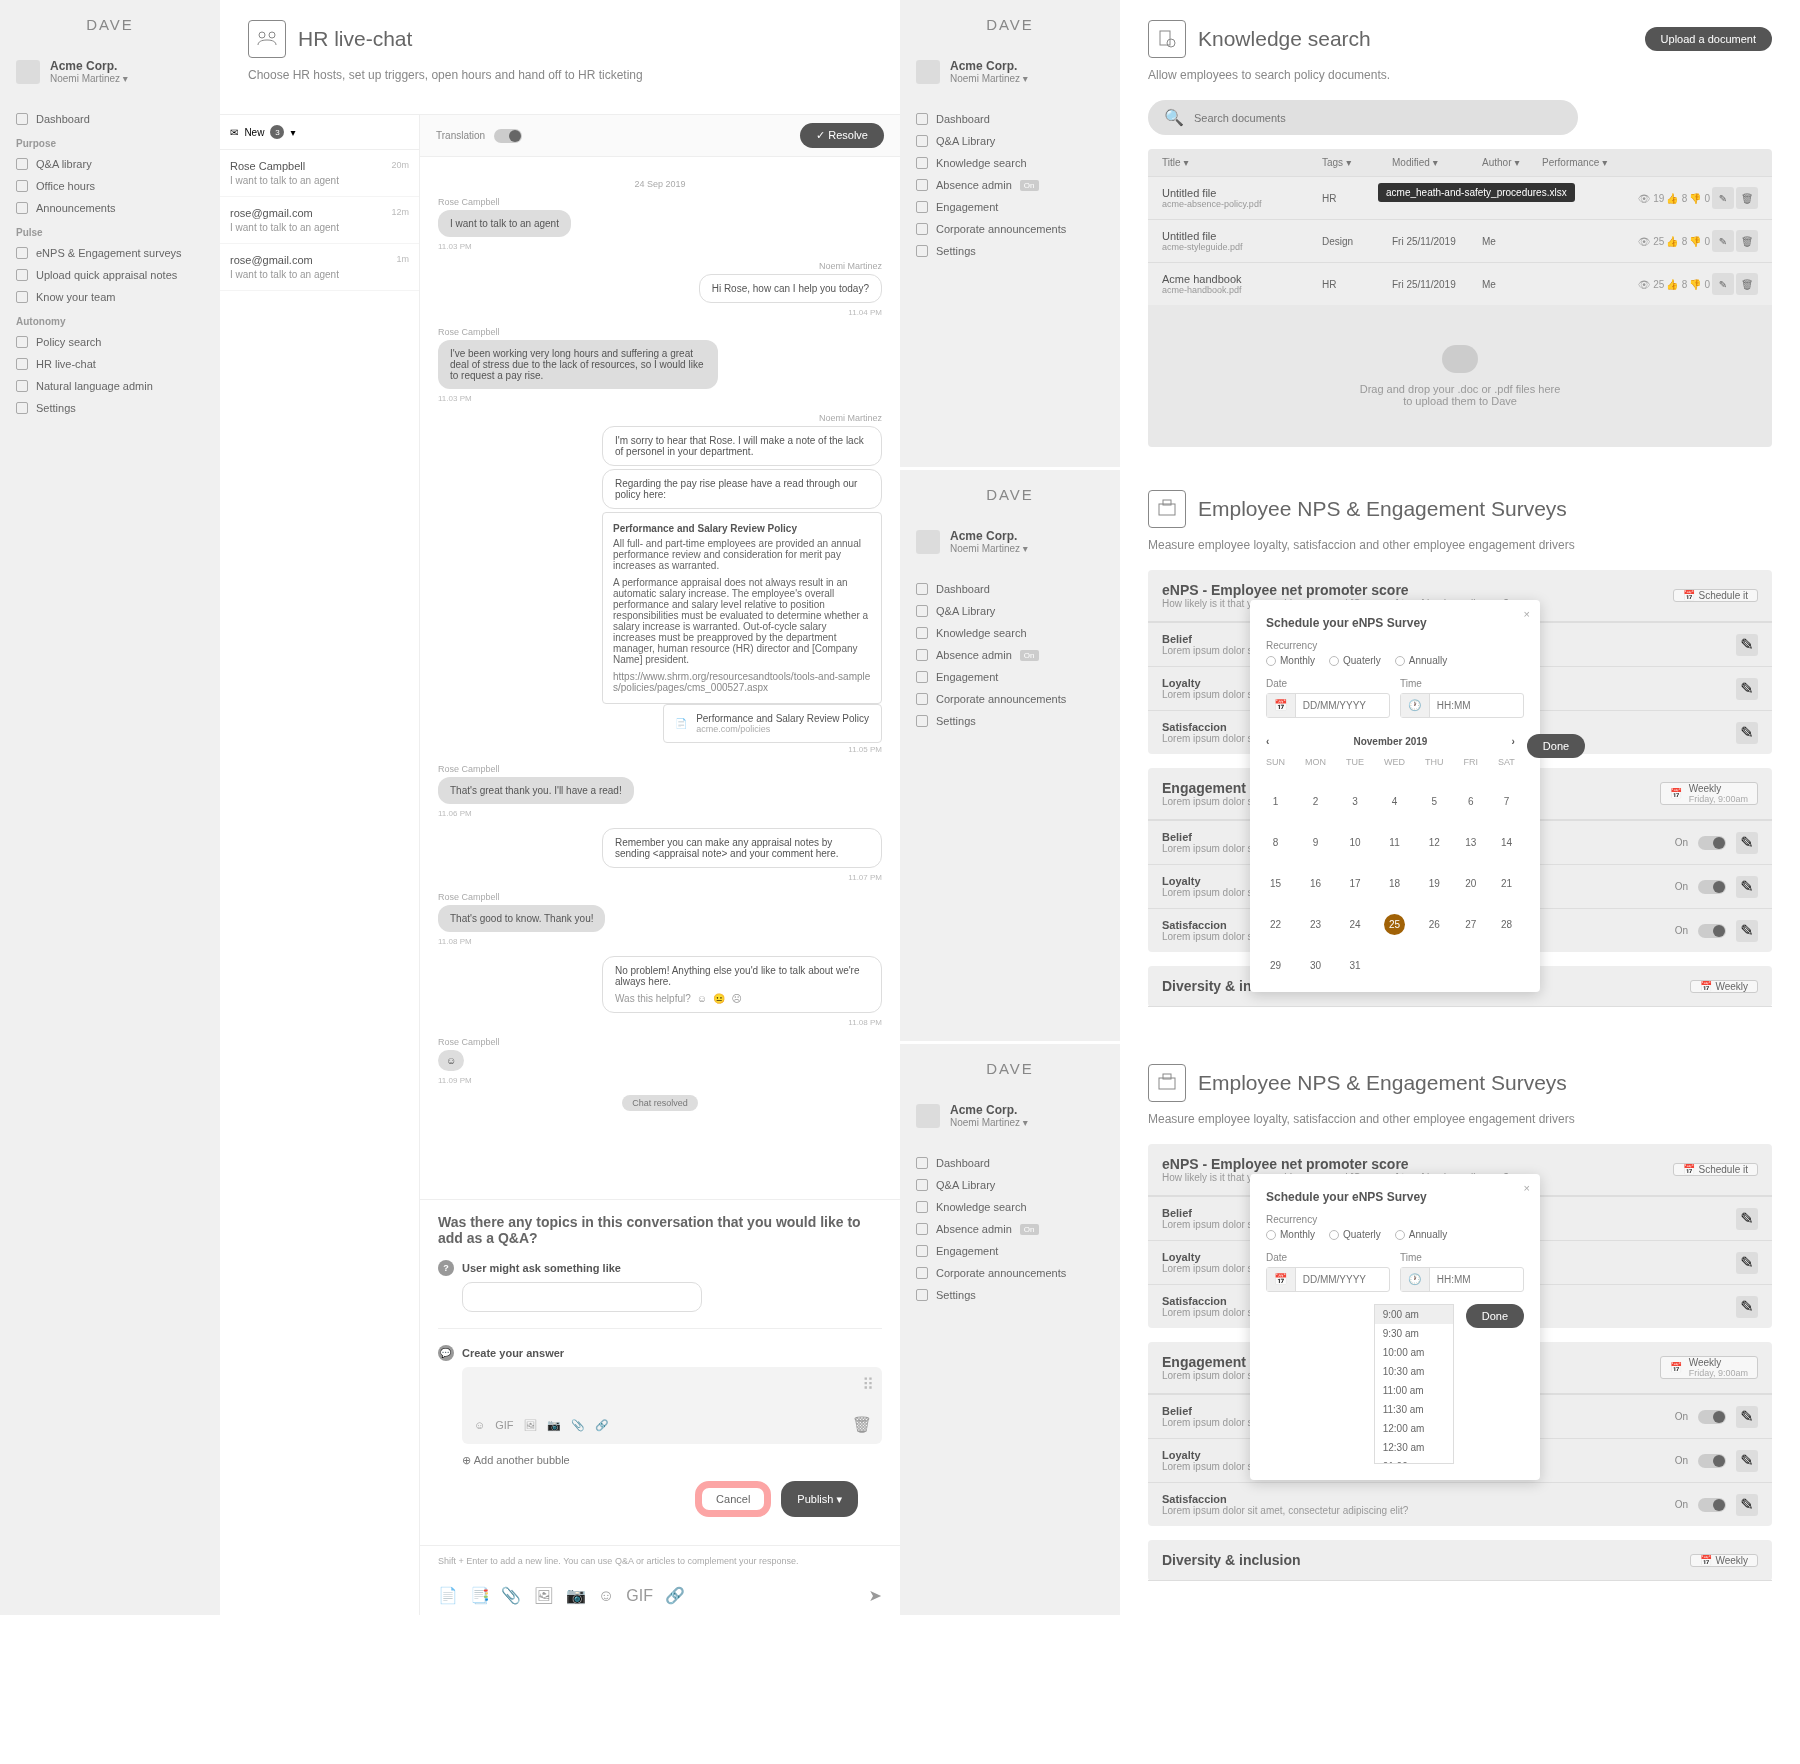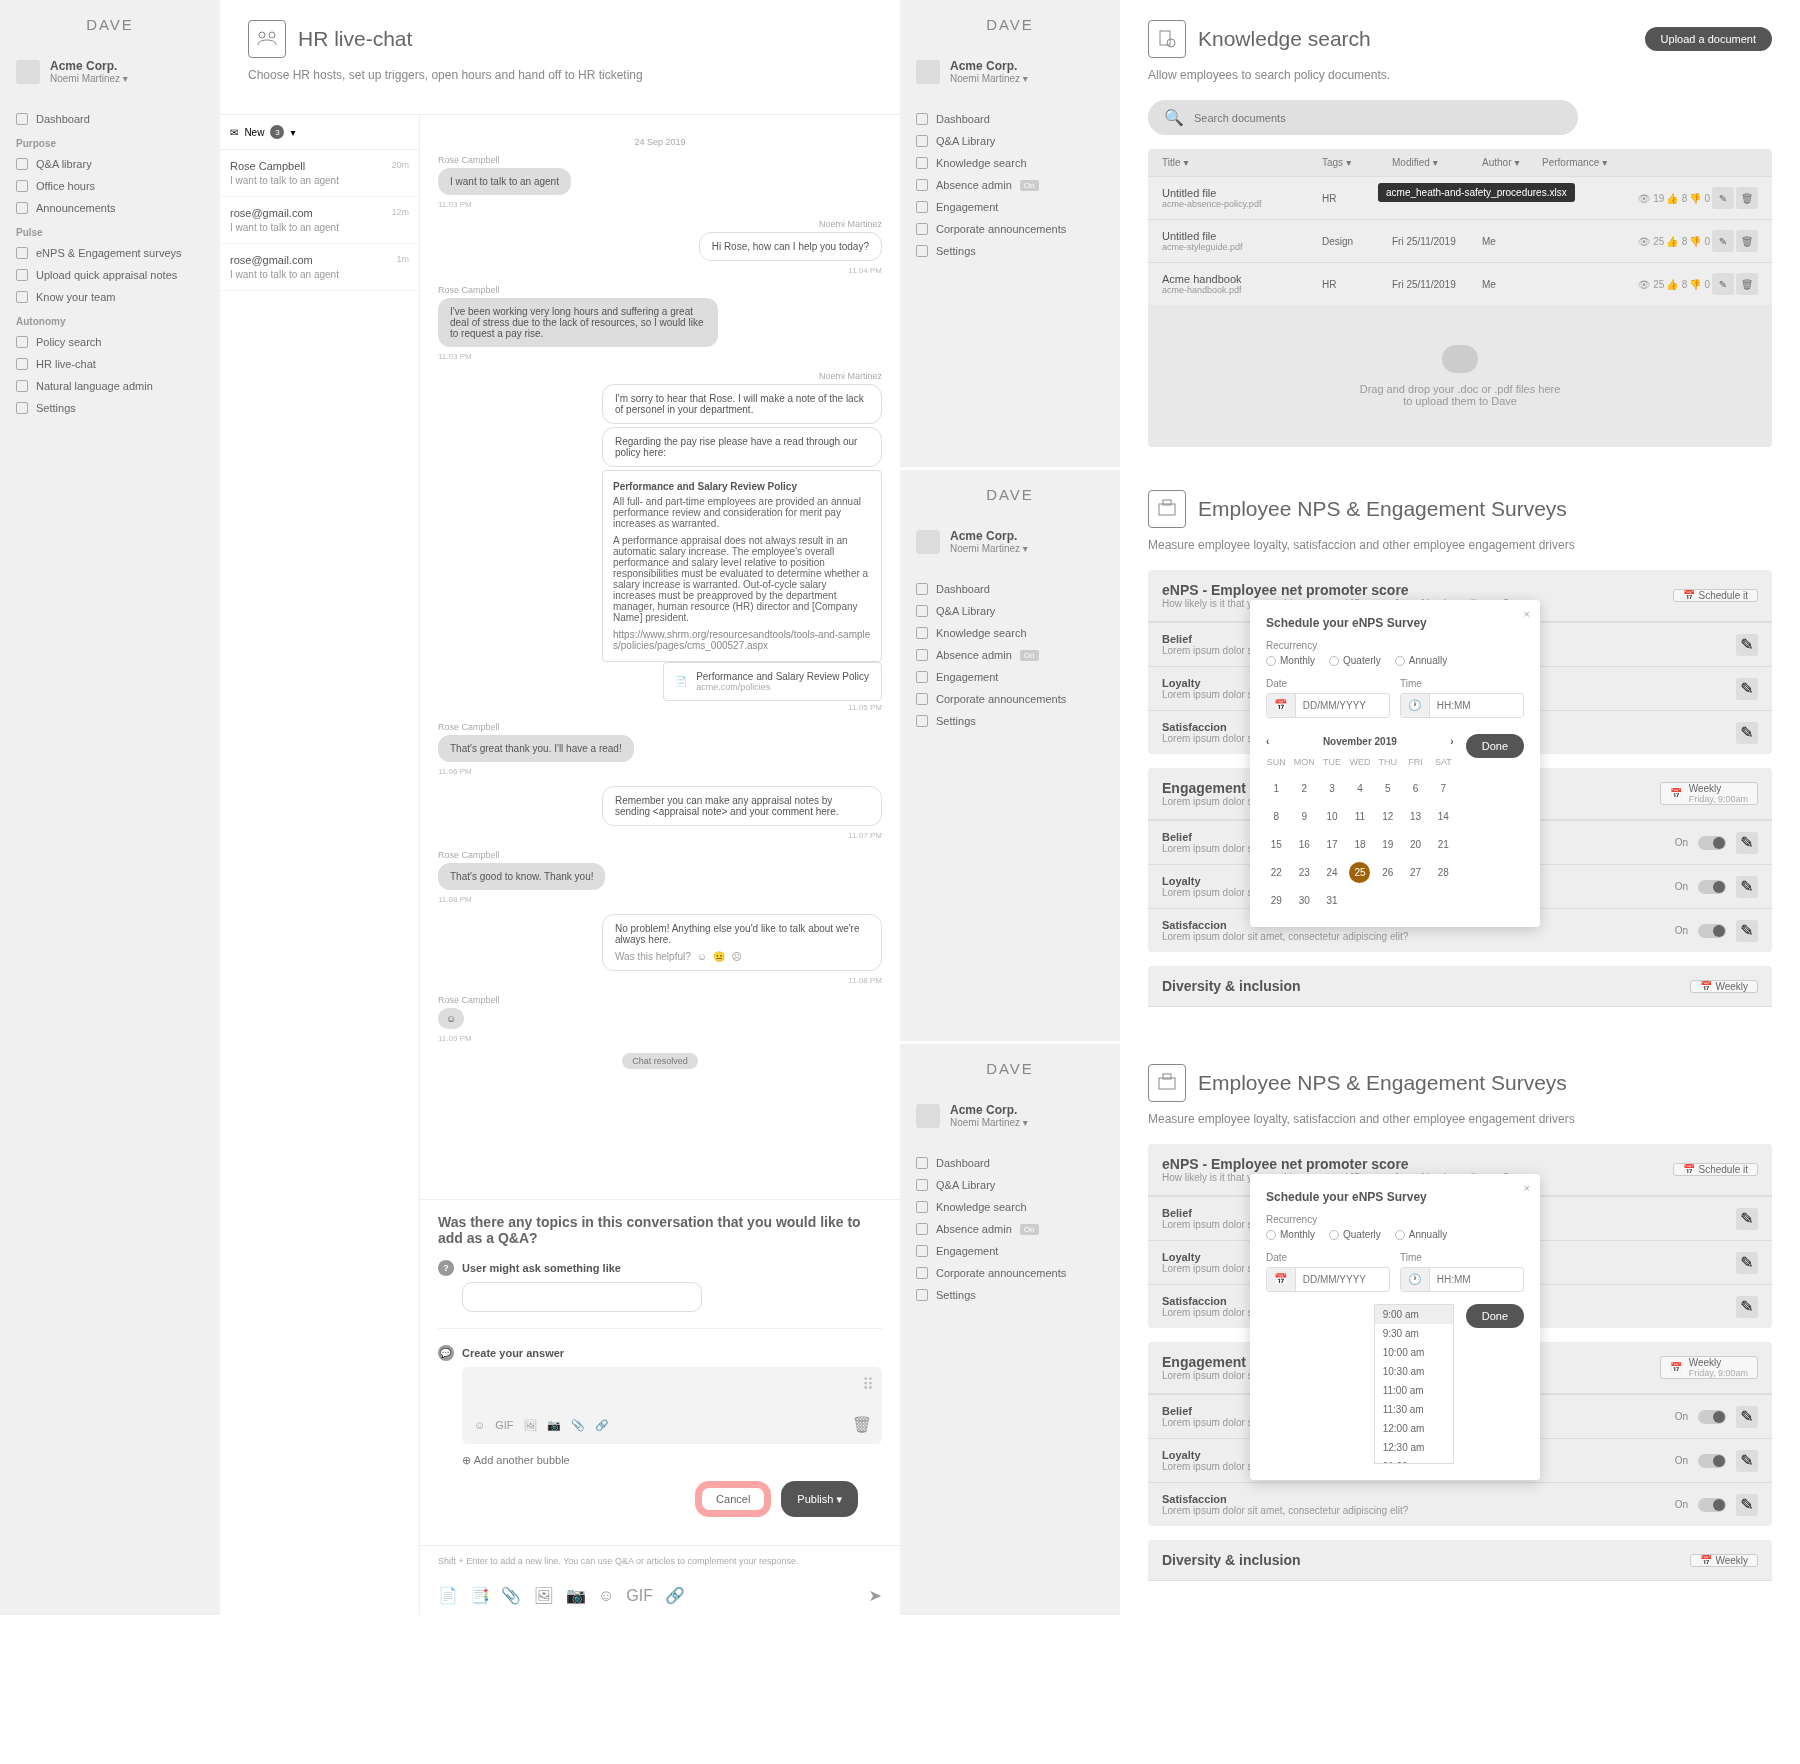--- a/index.html
+++ b/index.html
@@ -50,21 +50,21 @@
 .modal .close{position:absolute;right:10px;top:8px;cursor:pointer;color:#aaa}
 .modal label{font-size:10px;color:#888;display:block;margin-bottom:4px}
 .radio-row{display:flex;gap:14px;margin-bottom:12px;font-size:10px}
 .radio-row span{display:flex;align-items:center;gap:4px}
 .field-row{display:flex;gap:10px;margin-bottom:12px}
 .input-group{display:flex;align-items:center;border:1px solid #ddd;border-radius:3px}
 .input-group .pre{background:#f0f0f0;padding:5px 7px;border-right:1px solid #ddd}
 .input-group input{border:none;padding:5px 7px;width:80px;font-size:10px;outline:none}
 .calendar{font-size:10px}
 .cal-head{display:flex;justify-content:space-between;align-items:center;padding:6px 0;font-weight:600;color:#555}
-.cal-grid{display:grid;grid-template-columns:repeat(7,1fr);text-align:center;gap:7px}
+.cal-grid{display:grid;grid-template-columns:repeat(7,1fr);text-align:center;gap:20px}
 .cal-grid .dh{color:#aaa;font-size:9px;padding:4px 0}
 .cal-grid .d{padding:5px 0;color:#666;cursor:pointer}
 .cal-grid .d.sel{background:#a16207;color:#fff;border-radius:50%}
 .timelist{border:1px solid #ddd;max-height:160px;overflow:auto;font-size:10px}
 .timelist div{padding:4px 8px;cursor:pointer}
 .timelist div.sel{background:#eee}
 
 .survey-section{background:#eee;border-radius:4px;margin:14px 0;padding:0}
 .survey-head{display:flex;justify-content:space-between;align-items:center;padding:12px 14px;border-bottom:1px solid #ddd}
 .survey-head h3{font-size:14px;color:#555}
@@ -327,20 +327,24 @@
             <span style="background:#666;color:#fff;border-radius:50%;width:14px;height:14px;display:flex;align-items:center;justify-content:center;font-size:8px">3</span>
             <span>▾</span>
           </div>
           <div id="threads">
                   <div class="chat-item"><span class="nm">Rose Campbell</span><span class="tm">20m</span><div class="pv">I want to talk to an agent</div></div>
                   <div class="chat-item"><span class="nm">rose@gmail.com</span><span class="tm">12m</span><div class="pv">I want to talk to an agent</div></div>
                   <div class="chat-item"><span class="nm">rose@gmail.com</span><span class="tm">1m</span><div class="pv">I want to talk to an agent</div></div>
                 </div>
         </div>
         <div class="chat-view">
+          <div class="chat-toolbar">
+            <span><span>Translation</span> <span class="toggle" style="display:inline-block;vertical-align:middle;margin-left:6px"></span></span>
+            <button class="btn-dark">✓ <span>Resolve</span></button>
+          </div>
           <div class="chat-body">
             <div class="datechip">24 Sep 2019</div>
 
             <div class="msg-group"><div class="sender">Rose Campbell</div><div class="bubble">I want to talk to an agent</div><div class="ts">11.03 PM</div></div>
             <div class="msg-group right"><div class="sender">Noemi Martinez</div><div class="bubble">Hi Rose, how can I help you today?</div><div class="ts">11.04 PM</div></div>
             <div class="msg-group"><div class="sender">Rose Campbell</div><div class="bubble">I've been working very long hours and suffering a great deal of stress due to the lack of resources, so I would like to request a pay rise.</div><div class="ts">11.03 PM</div></div>
             <div class="msg-group right"><div class="sender">Noemi Martinez</div>
               <div class="bubble">I'm sorry to hear that Rose. I will make a note of the lack of personel in your department.</div><br>
               <div class="bubble">Regarding the pay rise please have a read through our policy here:</div><br>
               <div class="policy-card">

